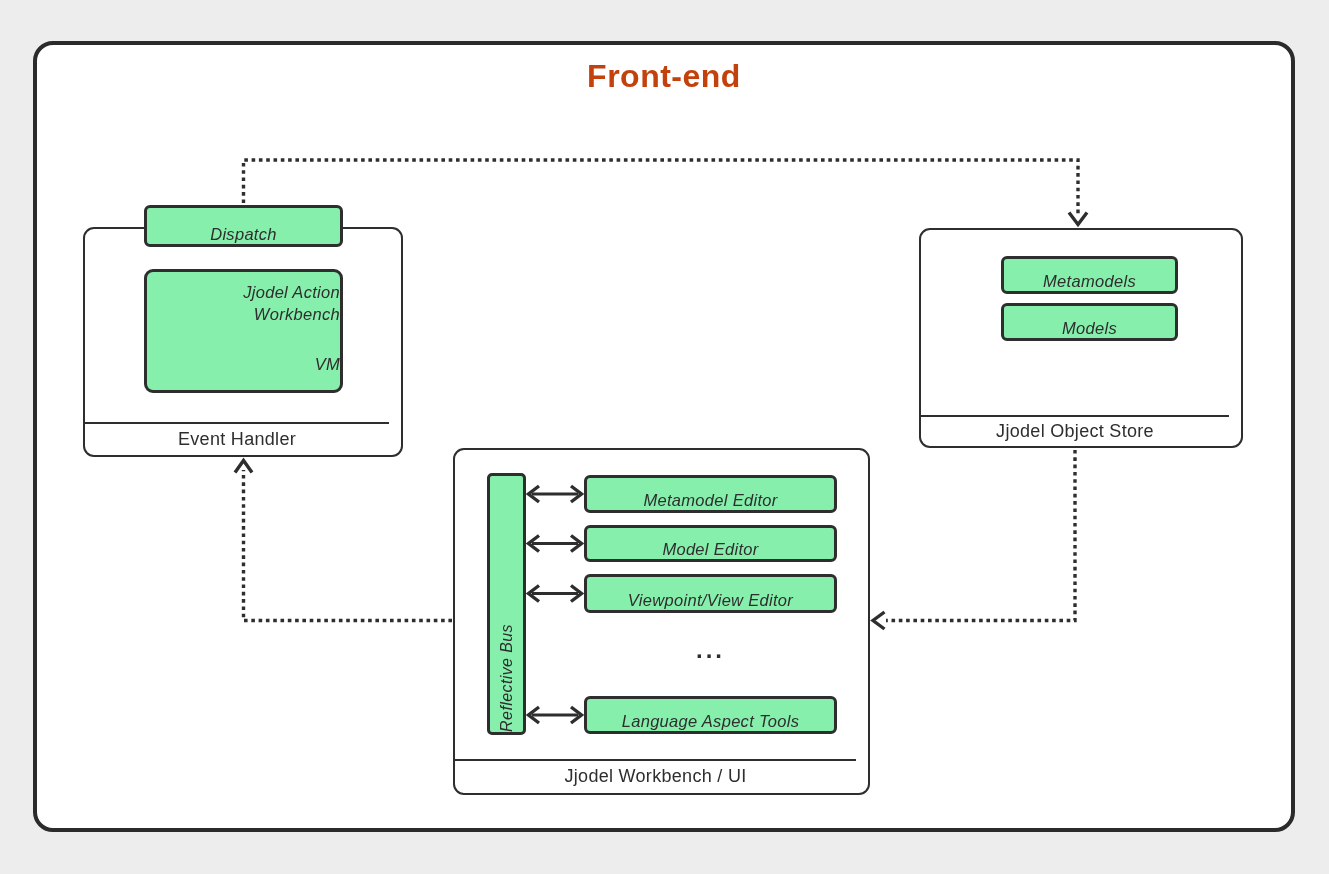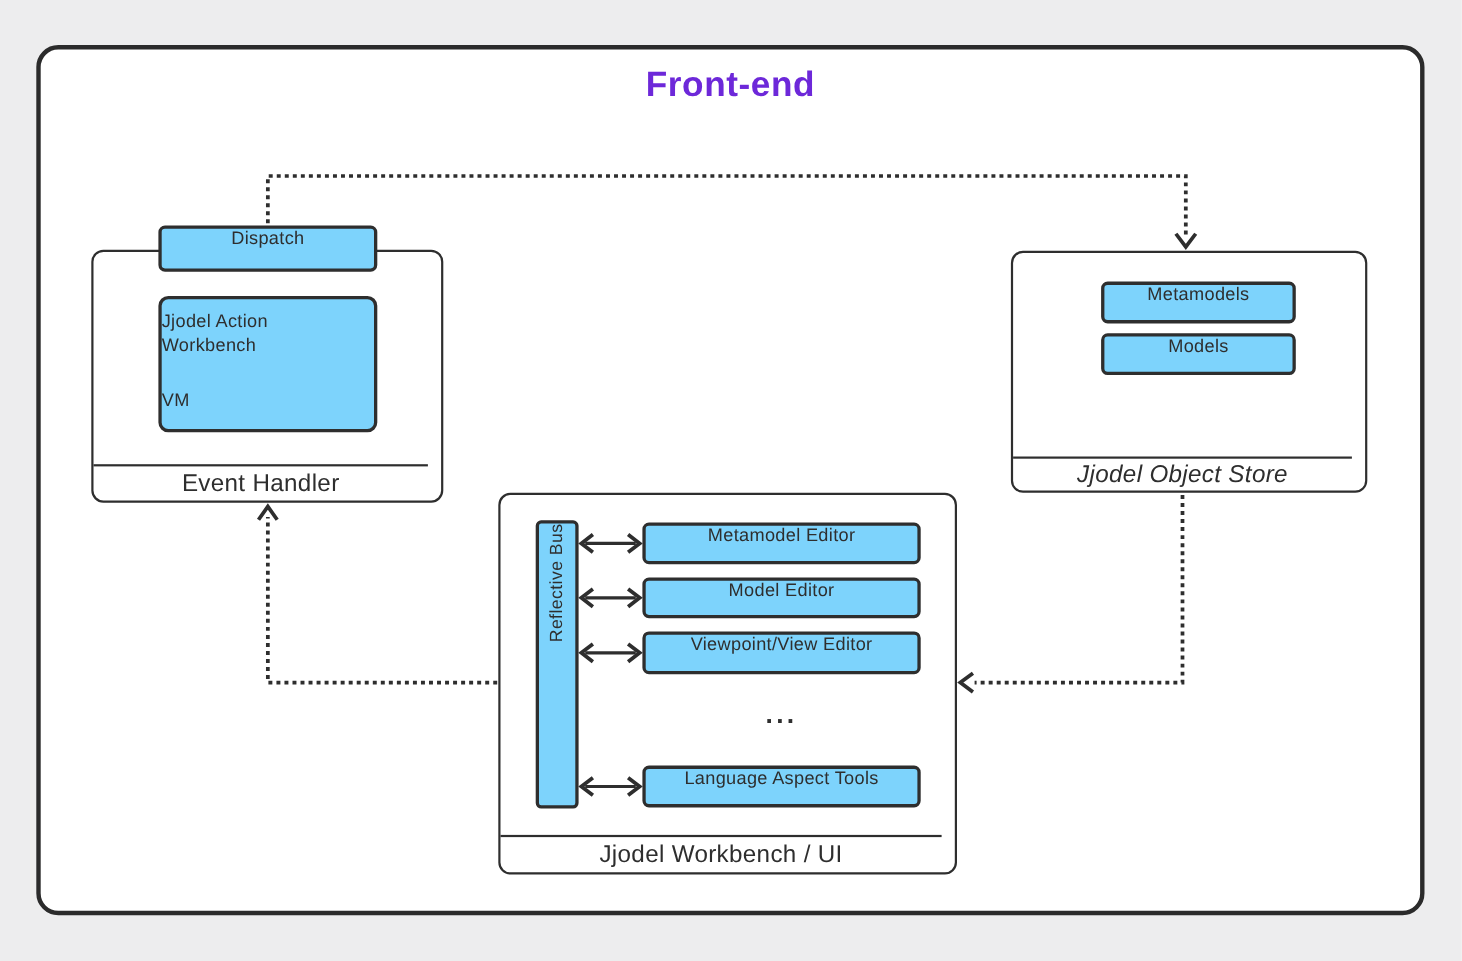--- a/index.html
+++ b/index.html
@@ -11,39 +11,39 @@
     overflow:hidden;
   }
   .frame {
     position:absolute; left:33px; top:41px; width:1262px; height:791px;
     background:#ffffff; border:4px solid #2b2b2b; border-radius:20px;
     box-sizing:border-box;
   }
   .title {
     position:absolute; left:33px; top:60px; width:1262px;
     text-align:center; font-weight:bold; font-size:32px; line-height:32px;
-    color:#6d28d9; letter-spacing:0.5px;
+    color:#c2410c; letter-spacing:0.5px;
   }
   .group {
     position:absolute; background:#ffffff;
     border:2.5px solid #2e2e2e; border-radius:11px;
     box-sizing:border-box;
   }
   .group .strip {
     position:absolute; left:0; right:12px; bottom:0;
     border-top:2.5px solid #2e2e2e; box-sizing:border-box;
     display:flex; align-items:center; justify-content:center;
-    font-size:22px; letter-spacing:0.3px;
+    font-size:18px; letter-spacing:0.3px;
   }
   .node {
-    position:absolute; background:#7dd3fc;
+    position:absolute; background:#86efac;
     border:3.5px solid #2e2e2e; border-radius:6px;
     box-sizing:border-box;
-    display:flex; align-items:flex-start; justify-content:center;
-    font-size:16.5px; letter-spacing:0.3px;
+    display:flex; align-items:flex-end; justify-content:center;
+    font-size:16.5px; letter-spacing:0.3px;font-style:italic;
   }
   .vm {
     border-radius:9px; flex-direction:column; justify-content:flex-start;
     padding-top:9px; line-height:22px;
   }
   .vm .gap { margin-top:28px; }
   .bus-text {
     writing-mode:vertical-rl; transform:rotate(180deg);
     font-size:16px; letter-spacing:0.4px; white-space:nowrap;
   }
@@ -70,21 +70,21 @@
   </div>
   <div class="node" style="left:144px; top:205px; width:199px; height:42px;">
     <span>Dispatch</span>
   </div>
   <div class="node vm" style="left:144px; top:269px; width:199px; height:124px;">
     <span>Jjodel Action</span>
     <span>Workbench</span>
     <span class="gap">VM</span>
   </div>
 
-  <div class="group" style="left:919px; top:228px; width:324px; height:220px;font-style:italic;">
+  <div class="group" style="left:919px; top:228px; width:324px; height:220px;">
     <div class="strip" style="height:31.5px;">Jjodel Object Store</div>
   </div>
   <div class="node" style="left:1001px; top:256px; width:177px; height:38px;">
     <span>Metamodels</span>
   </div>
   <div class="node" style="left:1001px; top:303px; width:177px; height:38px;">
     <span>Models</span>
   </div>
 
   <div class="group" style="left:453px; top:448px; width:417px; height:347px;padding-left:40px;">

